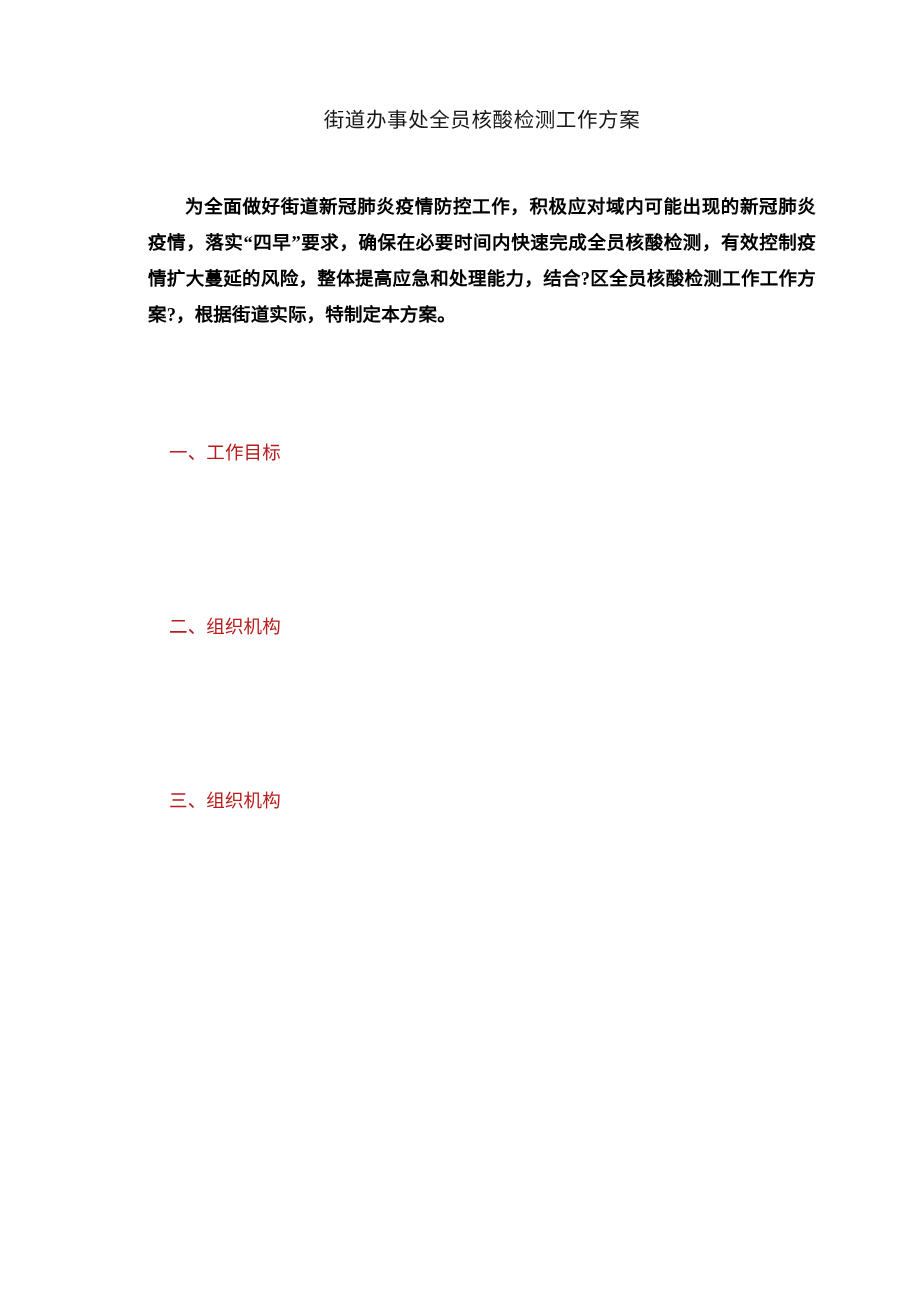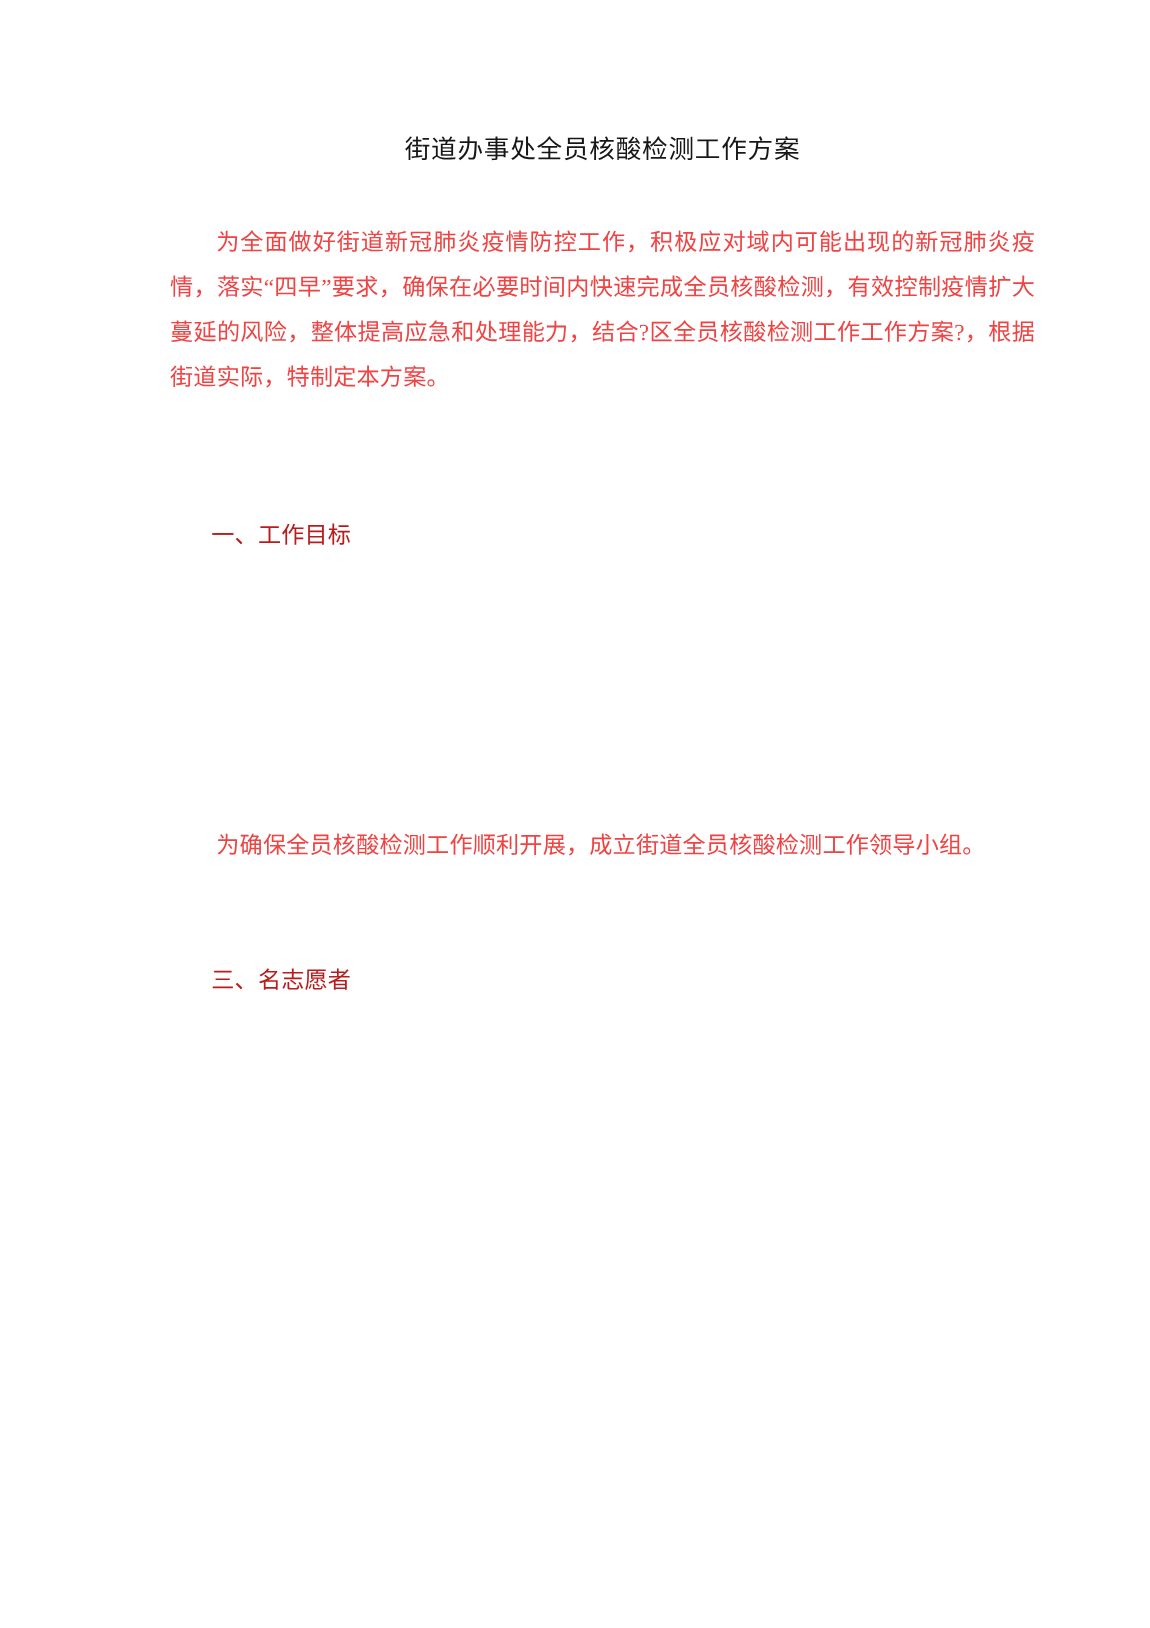--- a/index.html
+++ b/index.html
@@ -32,28 +32,29 @@
     margin: 0;
     padding-top: 106px;
     font-size: 20.5px;
     font-weight: 400;
     line-height: 1.4;
     text-align: center;
     letter-spacing: 0.6px;
     color: #171717;
   }
   .para {
-    margin: 4px;
+    margin: 16px;
     font-size: 18.5px;
     line-height: 36px;
     text-align: justify;
     text-justify: inter-ideograph;
     text-indent: 2em;
-    color: #ef4444;
+    color: #000000;
     letter-spacing: 0.15px;
+    font-weight: bold;
   }
   .heading {
     margin: 0;
     font-size: 18.5px;
     font-weight: 400;
     line-height: 36px;
     text-indent: 2em;
     color: #b91c1c;
     letter-spacing: 0.15px;
   }
@@ -79,26 +80,26 @@
 
     <div class="gap-a"></div>
 
     <h2 class="heading">一、工作目标</h2>
 
     <div class="gap-b"></div>
 
 
     <div class="gap-c"></div>
 
+    <h2 class="heading">二、组织机构</h2>
 
     <div class="gap-d"></div>
 
-    <p class="para">为确保全员核酸检测工作顺利开展，成立街道全员核酸检测工作领导小组。</p>
 
     <div class="gap-e"></div>
 
-    <h2 class="heading">三、名志愿者</h2>
+    <h2 class="heading">三、组织机构</h2>
 
     <div class="gap-f"></div>
 
 
   </div>
 </div>
 
 </body></html>

